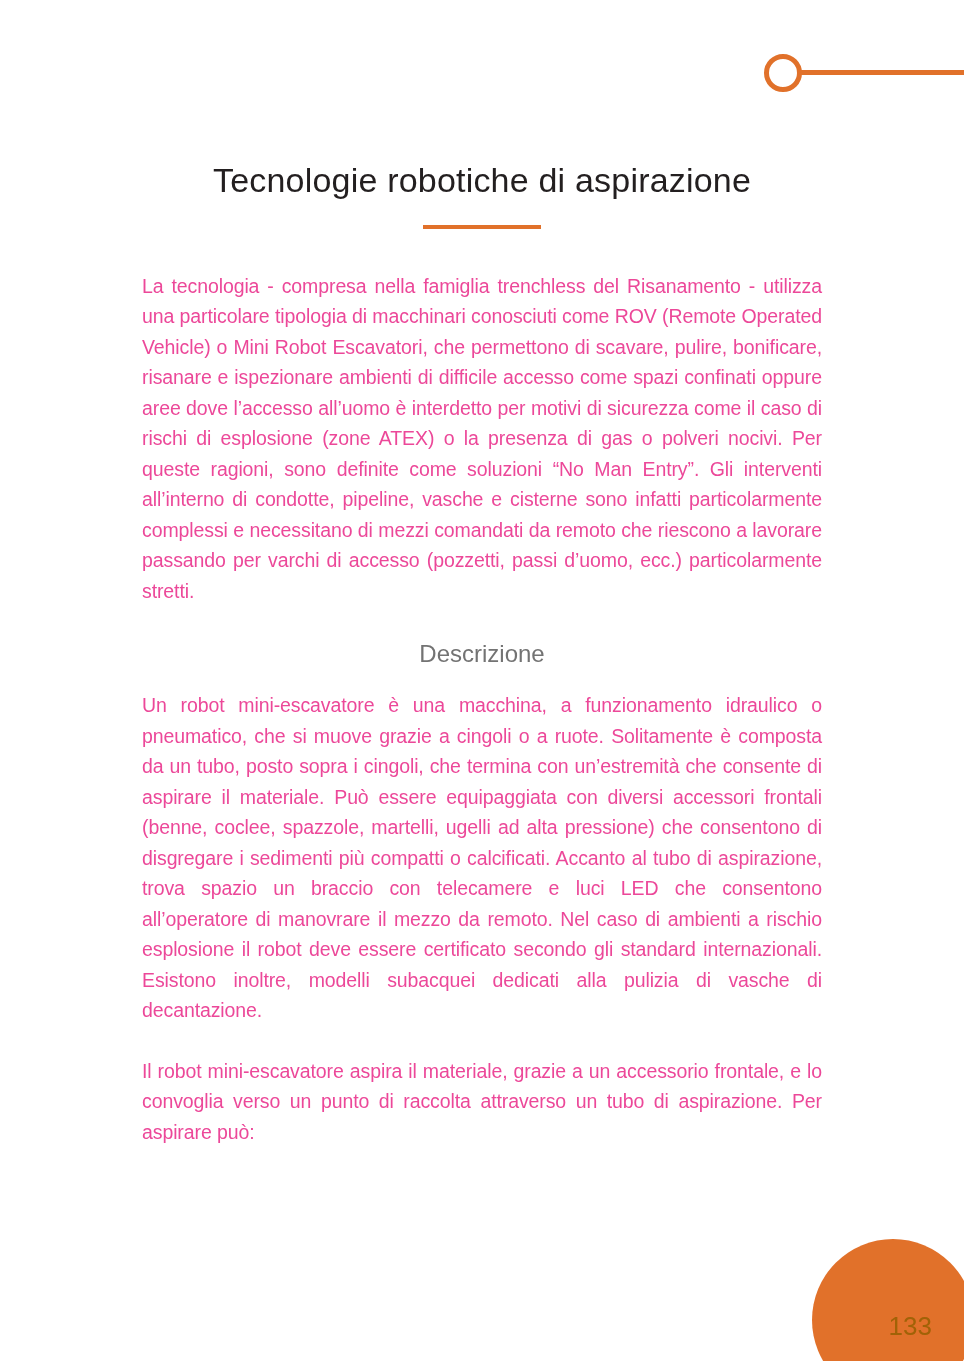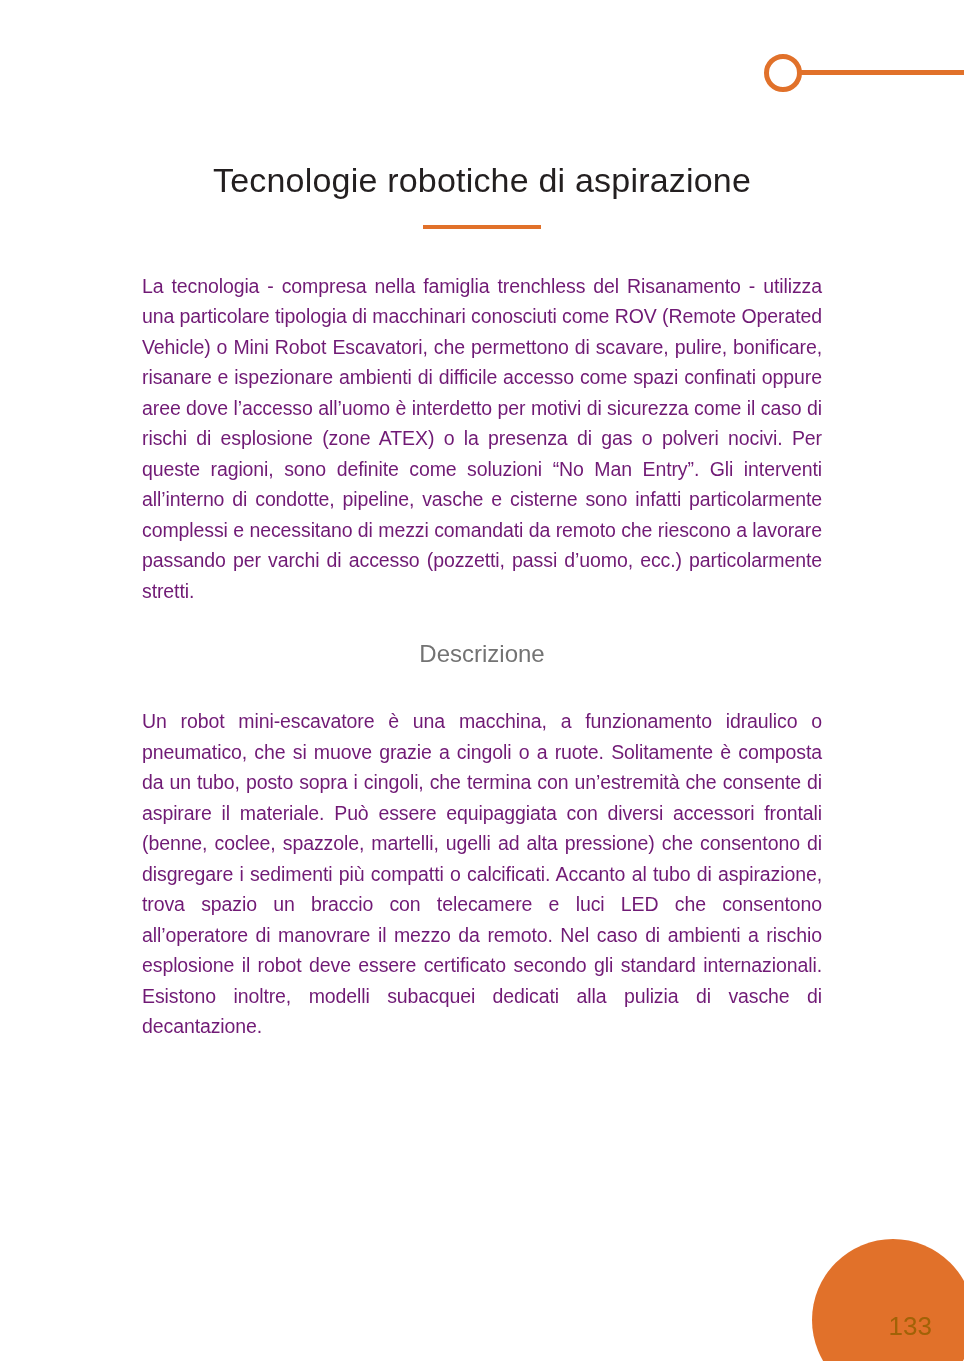--- a/index.html
+++ b/index.html
@@ -70,27 +70,27 @@
     width: 118px;
     height: 4px;
     background: #e1712a;
     margin: 24px auto 0 auto;
   }
 
   .body-text {
     font-size: 19.5px;
     line-height: 30.5px;
     text-align: justify;
-    color: #701a75;
+    color: #ec4899;
     margin: 0;
     letter-spacing: -0.1px;
   }
 
   .para-1 { margin-top: 42px; }
-  .para-2 { margin-top: 38px; }
+  .para-2 { margin-top: 22px; }
   .para-3 { margin-top: 30px; }
 
   .section-heading {
     text-align: center;
     font-size: 24px;
     font-weight: 400;
     color: #737373;
     margin: 34px 0 22px 0;
   }
 
@@ -134,19 +134,20 @@
   <h1 class="page-title">Tecnologie robotiche di aspirazione</h1>
 
   <div class="title-rule"></div>
 
   <p class="body-text para-1">La tecnologia - compresa nella famiglia trenchless del Risanamento - utilizza una particolare tipologia di macchinari conosciuti come ROV (Remote Operated Vehicle) o Mini Robot Escavatori, che permettono di scavare, pulire, bonificare, risanare e ispezionare ambienti di difficile accesso come spazi confinati oppure aree dove l’accesso all’uomo è interdetto per motivi di sicurezza come il caso di rischi di esplosione (zone ATEX) o la presenza di gas o polveri nocivi. Per queste ragioni, sono definite come soluzioni “No Man Entry”. Gli interventi all’interno di condotte, pipeline, vasche e cisterne sono infatti particolarmente complessi e necessitano di mezzi comandati da remoto che riescono a lavorare passando per varchi di accesso (pozzetti, passi d’uomo, ecc.) particolarmente stretti.</p>
 
   <h2 class="section-heading">Descrizione</h2>
 
   <p class="body-text para-2">Un robot mini-escavatore è una macchina, a funzionamento idraulico o pneumatico, che si muove grazie a cingoli o a ruote. Solitamente è composta da un tubo, posto sopra i cingoli, che termina con un’estremità che consente di aspirare il materiale. Può essere equipaggiata con diversi accessori frontali (benne, coclee, spazzole, martelli, ugelli ad alta pressione) che consentono di disgregare i sedimenti più compatti o calcificati. Accanto al tubo di aspirazione, trova spazio un braccio con telecamere e luci LED che consentono all’operatore di manovrare il mezzo da remoto. Nel caso di ambienti a rischio esplosione il robot deve essere certificato secondo gli standard internazionali. Esistono inoltre, modelli subacquei dedicati alla pulizia di vasche di decantazione.</p>
 
+  <p class="body-text para-3">Il robot mini-escavatore aspira il materiale, grazie a un accessorio frontale, e lo convoglia verso un punto di raccolta attraverso un tubo di aspirazione. Per aspirare può:</p>
 
 </div>
 
 <div class="page-number-blob">
   <div class="blob-shape"></div>
   <span class="page-number">133</span>
 </div>
 
 </body></html>

